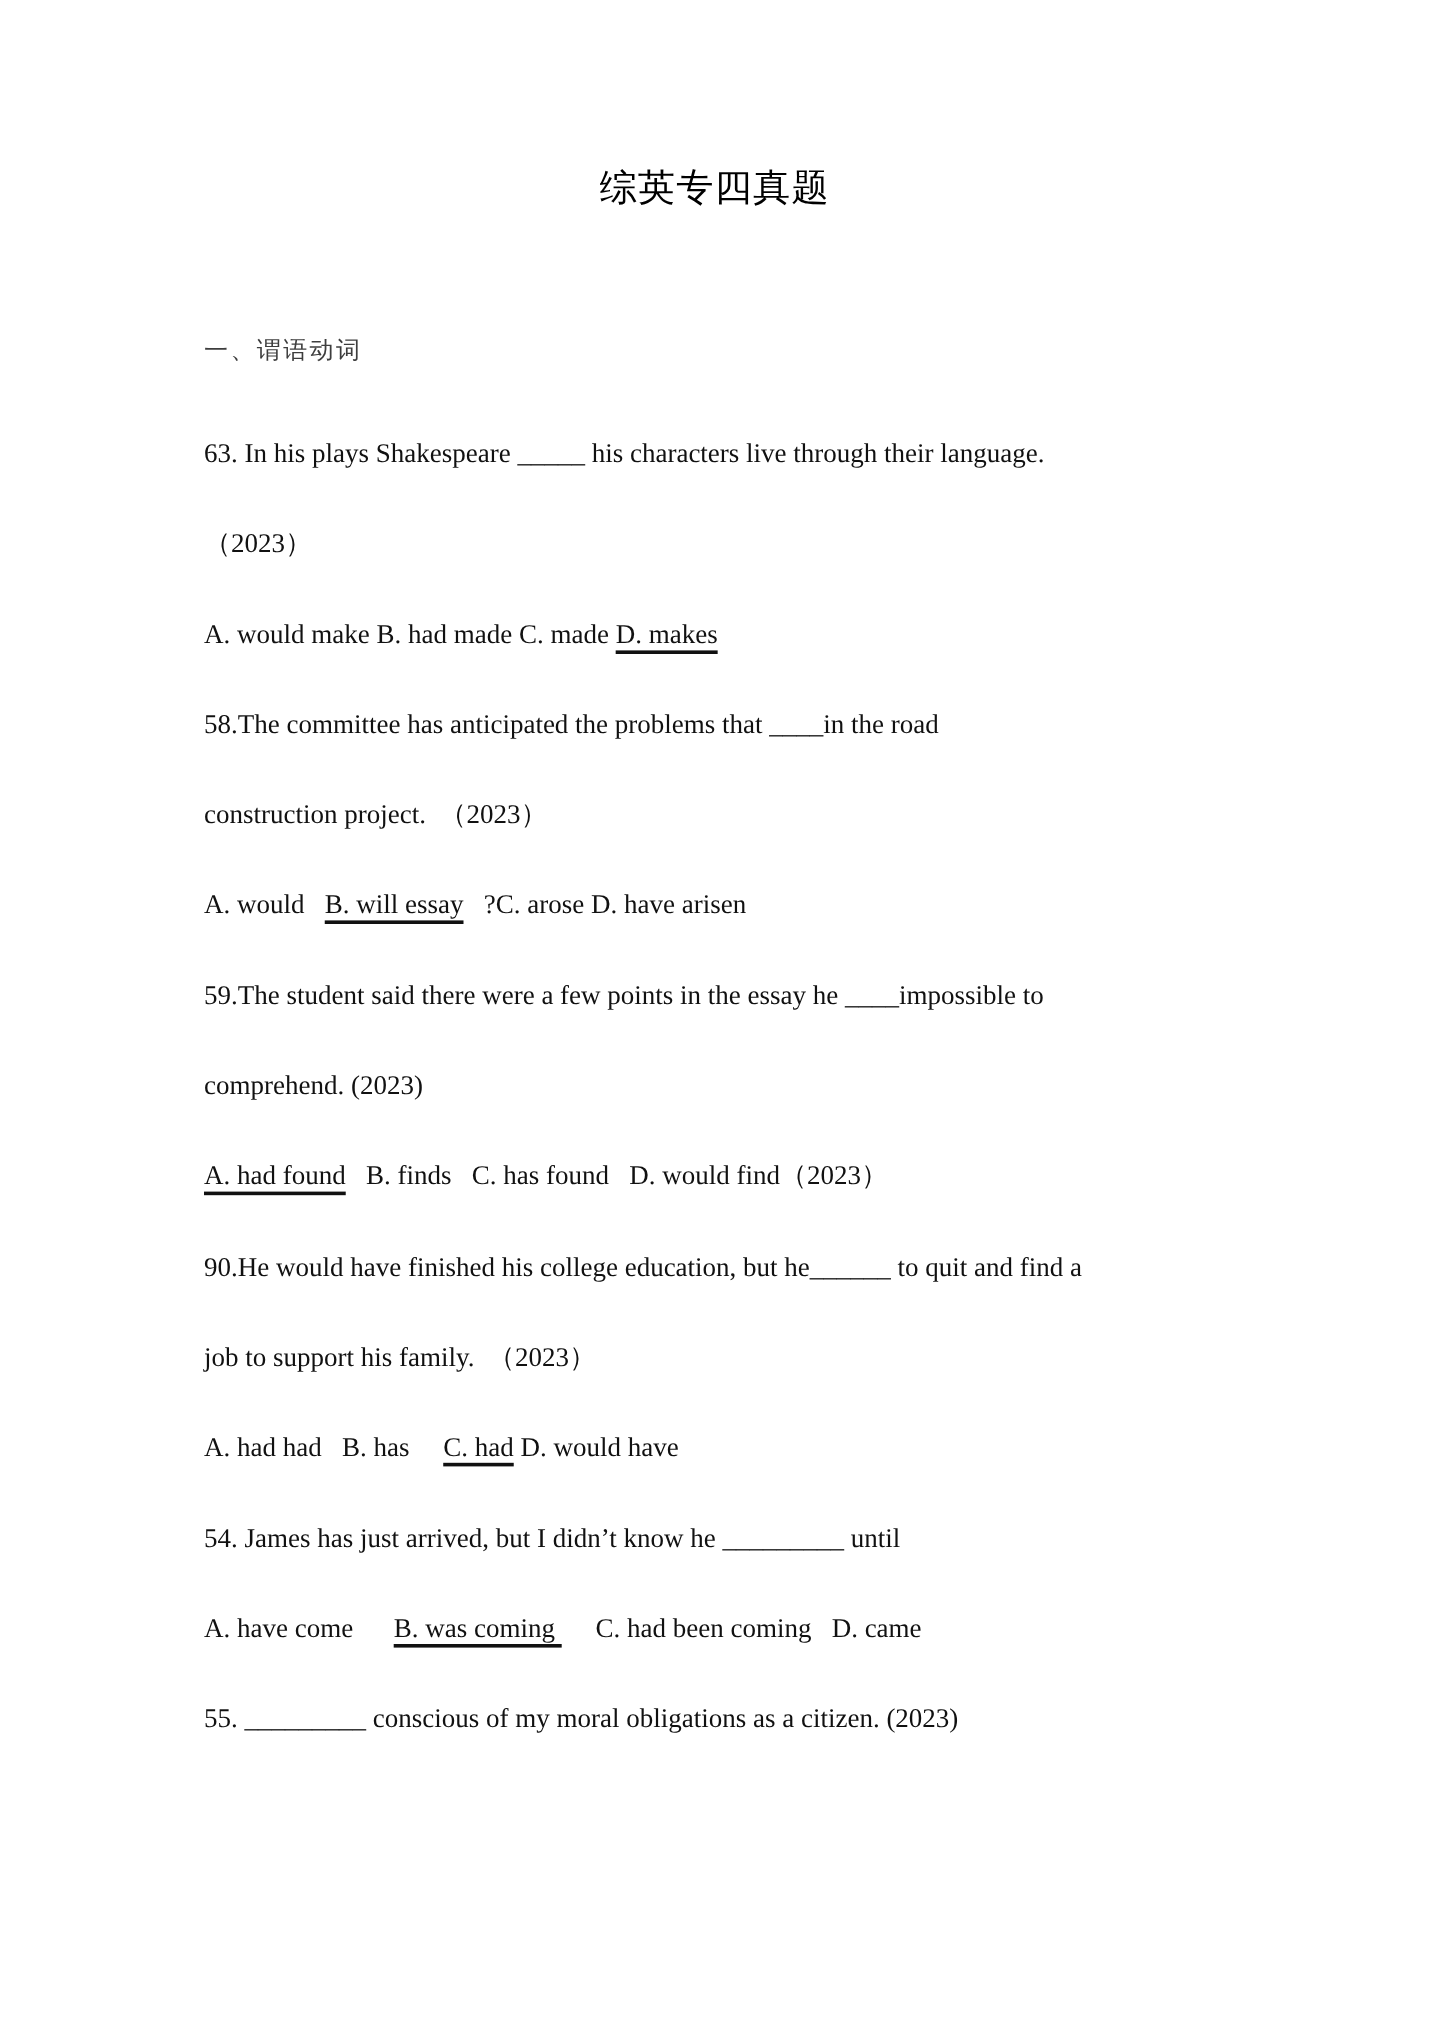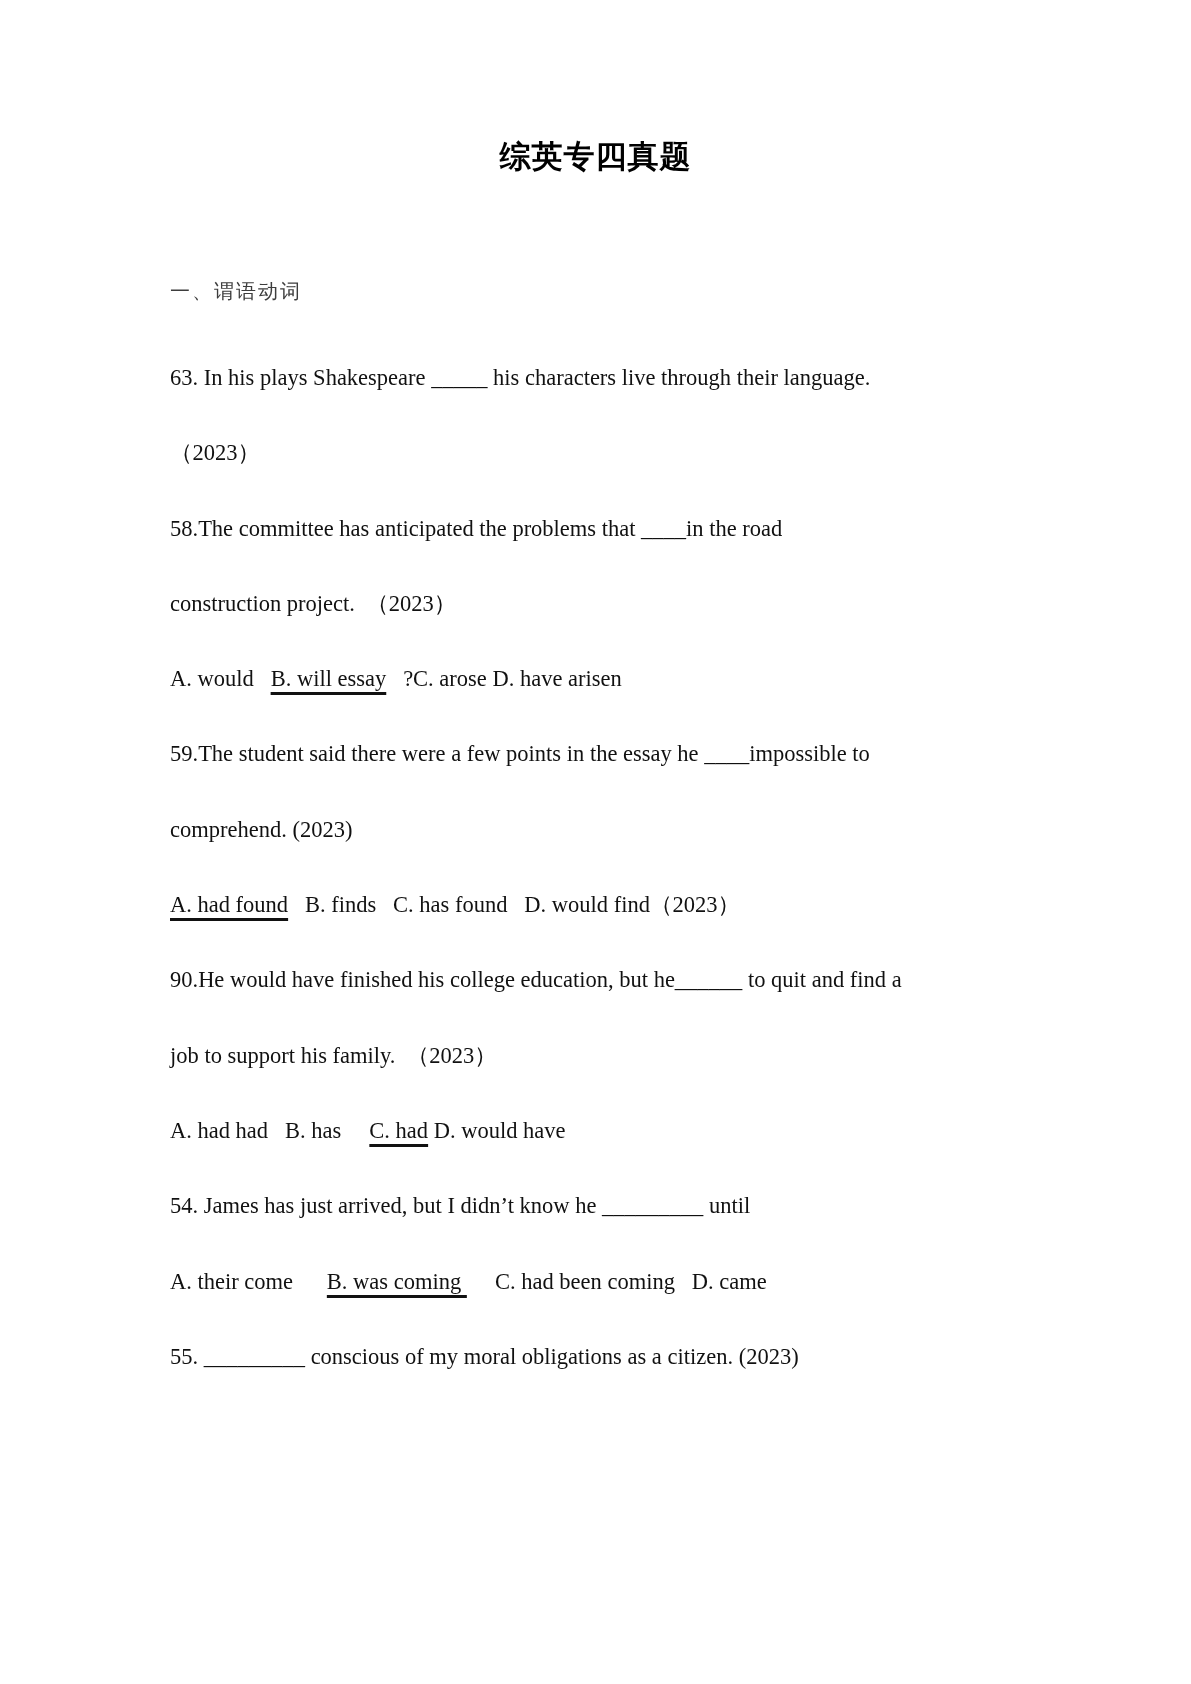--- a/index.html
+++ b/index.html
@@ -10,21 +10,21 @@
     background:#ffffff;
     overflow:hidden;
     font-family:"Liberation Serif","DejaVu Serif",serif;
     color:#141414;
   }
   .doc-title{
     position:absolute;
     top:136px;left:0;right:0;
     text-align:center;
     font-family:"DejaVu Sans","Liberation Sans",sans-serif;
-    font-weight:bold;
+    font-weight:normal;
     font-size:31px;
     letter-spacing:1px;
     color:#000000;
   }
   .section-heading{
     position:absolute;
     top:278px;left:170px;
     font-size:20px;
     font-weight:400;
     color:#3d3d3d;
@@ -54,26 +54,27 @@
 <body>
 
 <div class="page">
   <div class="doc-title">综英专四真题</div>
 
   <div class="section-heading">一、谓语动词</div>
 
   <div class="lines">
       <div class="line"><span class="seg">63. In his plays Shakespeare _____ his characters live through their language.</span></div>
       <div class="line"><span class="seg">（2023）</span></div>
+      <div class="line"><span class="seg">A. would make B. had made C. made </span><span class="seg u">D. makes</span></div>
       <div class="line"><span class="seg">58.The committee has anticipated the problems that ____in the road</span></div>
       <div class="line"><span class="seg">construction project.  （2023）</span></div>
       <div class="line"><span class="seg">A. would   </span><span class="seg u">B. will essay</span><span class="seg">   ?C. arose D. have arisen</span></div>
       <div class="line"><span class="seg">59.The student said there were a few points in the essay he ____impossible to</span></div>
       <div class="line"><span class="seg">comprehend. (2023)</span></div>
       <div class="line"><span class="seg u">A. had found</span><span class="seg">   B. finds   C. has found   D. would find（2023）</span></div>
       <div class="line"><span class="seg">90.He would have finished his college education, but he______ to quit and find a</span></div>
       <div class="line"><span class="seg">job to support his family.  （2023）</span></div>
       <div class="line"><span class="seg">A. had had   B. has     </span><span class="seg u">C. had</span><span class="seg"> D. would have</span></div>
       <div class="line"><span class="seg">54. James has just arrived, but I didn’t know he _________ until</span></div>
-      <div class="line"><span class="seg">A. their come      </span><span class="seg u">B. was coming </span><span class="seg">     C. had been coming   D. came</span></div>
+      <div class="line"><span class="seg">A. have come      </span><span class="seg u">B. was coming </span><span class="seg">     C. had been coming   D. came</span></div>
       <div class="line"><span class="seg">55. _________ conscious of my moral obligations as a citizen. (2023)</span></div>
     </div>
 </div>
 
 </body></html>

